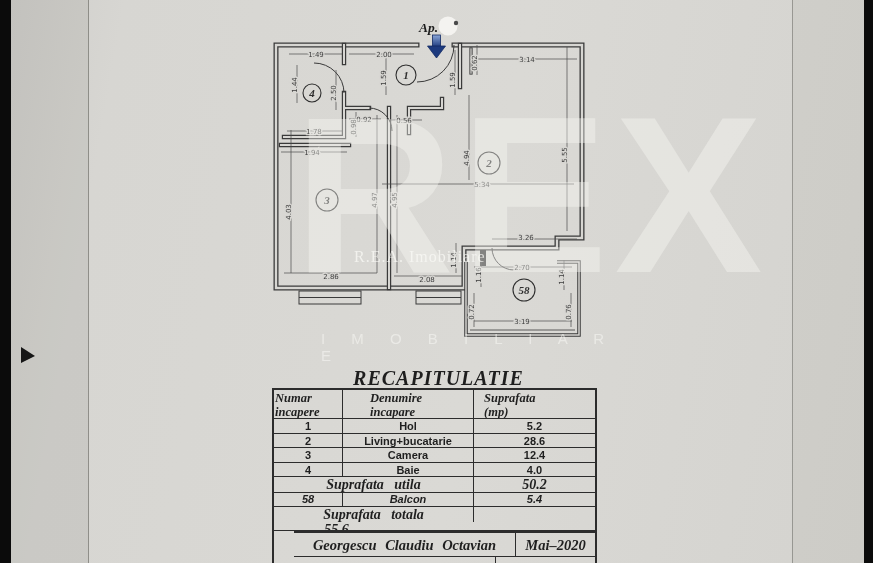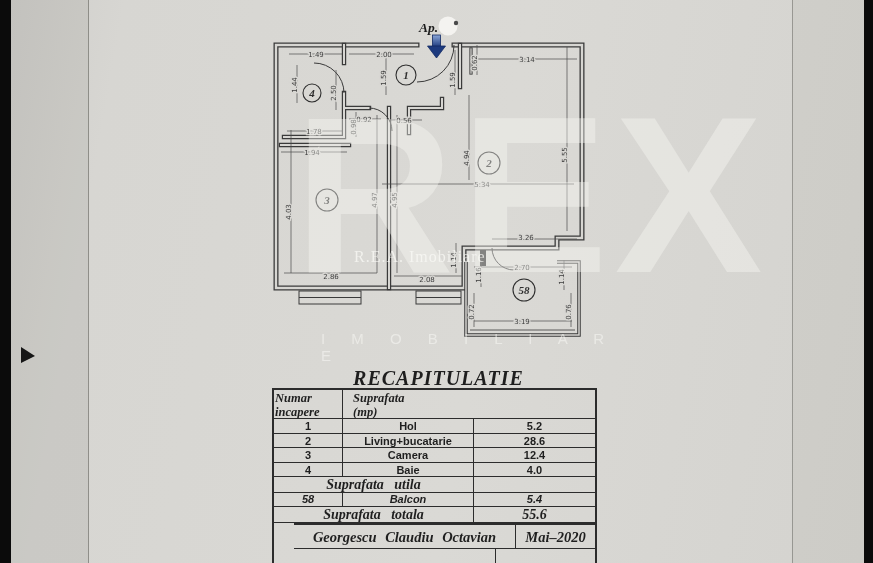--- a/index.html
+++ b/index.html
@@ -39,21 +39,21 @@
   .tc:last-child{border-right:none;}
   .c1{width:69px;} .c2{width:131px;} .c3{width:125px;flex:1;}
   .hdr{height:29px;font-family:"Liberation Serif",serif;font-style:italic;font-weight:bold;
        font-size:12.5px;line-height:1.08;}
   .hdr .tc{padding-top:2px;}
   .hdr .c1{padding-left:1px;} .hdr .c2{padding-left:27px;} .hdr .c3{padding-left:10px;}
   .drow{height:14.5px;font-weight:bold;font-size:11px;line-height:14px;text-align:center;}
   .srow{font-family:"Liberation Serif",serif;font-style:italic;font-weight:bold;
         font-size:14px;text-align:center;}
   .srow .merged{width:200px;word-spacing:7px;}
-  .u{height:16px;line-height:15px;flex-direction:column;} .b{height:13.5px;} .t{height:16px;line-height:15px;}
+  .u{height:16px;line-height:15px;} .b{height:13.5px;} .t{height:24px;line-height:15px;flex-direction:column;}
   .b div{font-family:"Liberation Sans",sans-serif;font-size:11px;line-height:13px;}
   .sig{height:26px;line-height:25px;font-family:"Liberation Serif",serif;font-style:italic;
        font-weight:bold;font-size:14.5px;text-align:center;border-top:2px solid #2c2c2c;margin-left:20px;}
   .sig .sc1{width:222px;word-spacing:5px;} .sig .sc2{flex:1;}
   .emptyrow{height:22px;}
   .emptyrow .sc1{width:222px;}
 </style>
 </head>
 <body>
 
@@ -198,20 +198,24 @@
   </div>
 
   <div class="recap-title">RECAPITULATIE</div>
 
   <div class="recap">
     <div class="trow hdr">
       <div class="tc c1">
         <div>Numar</div>
         <div>incapere</div>
       </div>
+      <div class="tc c2">
+        <div>Denumire</div>
+        <div>incapare</div>
+      </div>
       <div class="tc c3">
         <div>Suprafata</div>
         <div>(mp)</div>
       </div>
     </div>
 
     <div class="trow drow">
       <div class="tc c1">1</div>
       <div class="tc c2">Hol</div>
       <div class="tc c3">5.2</div>

